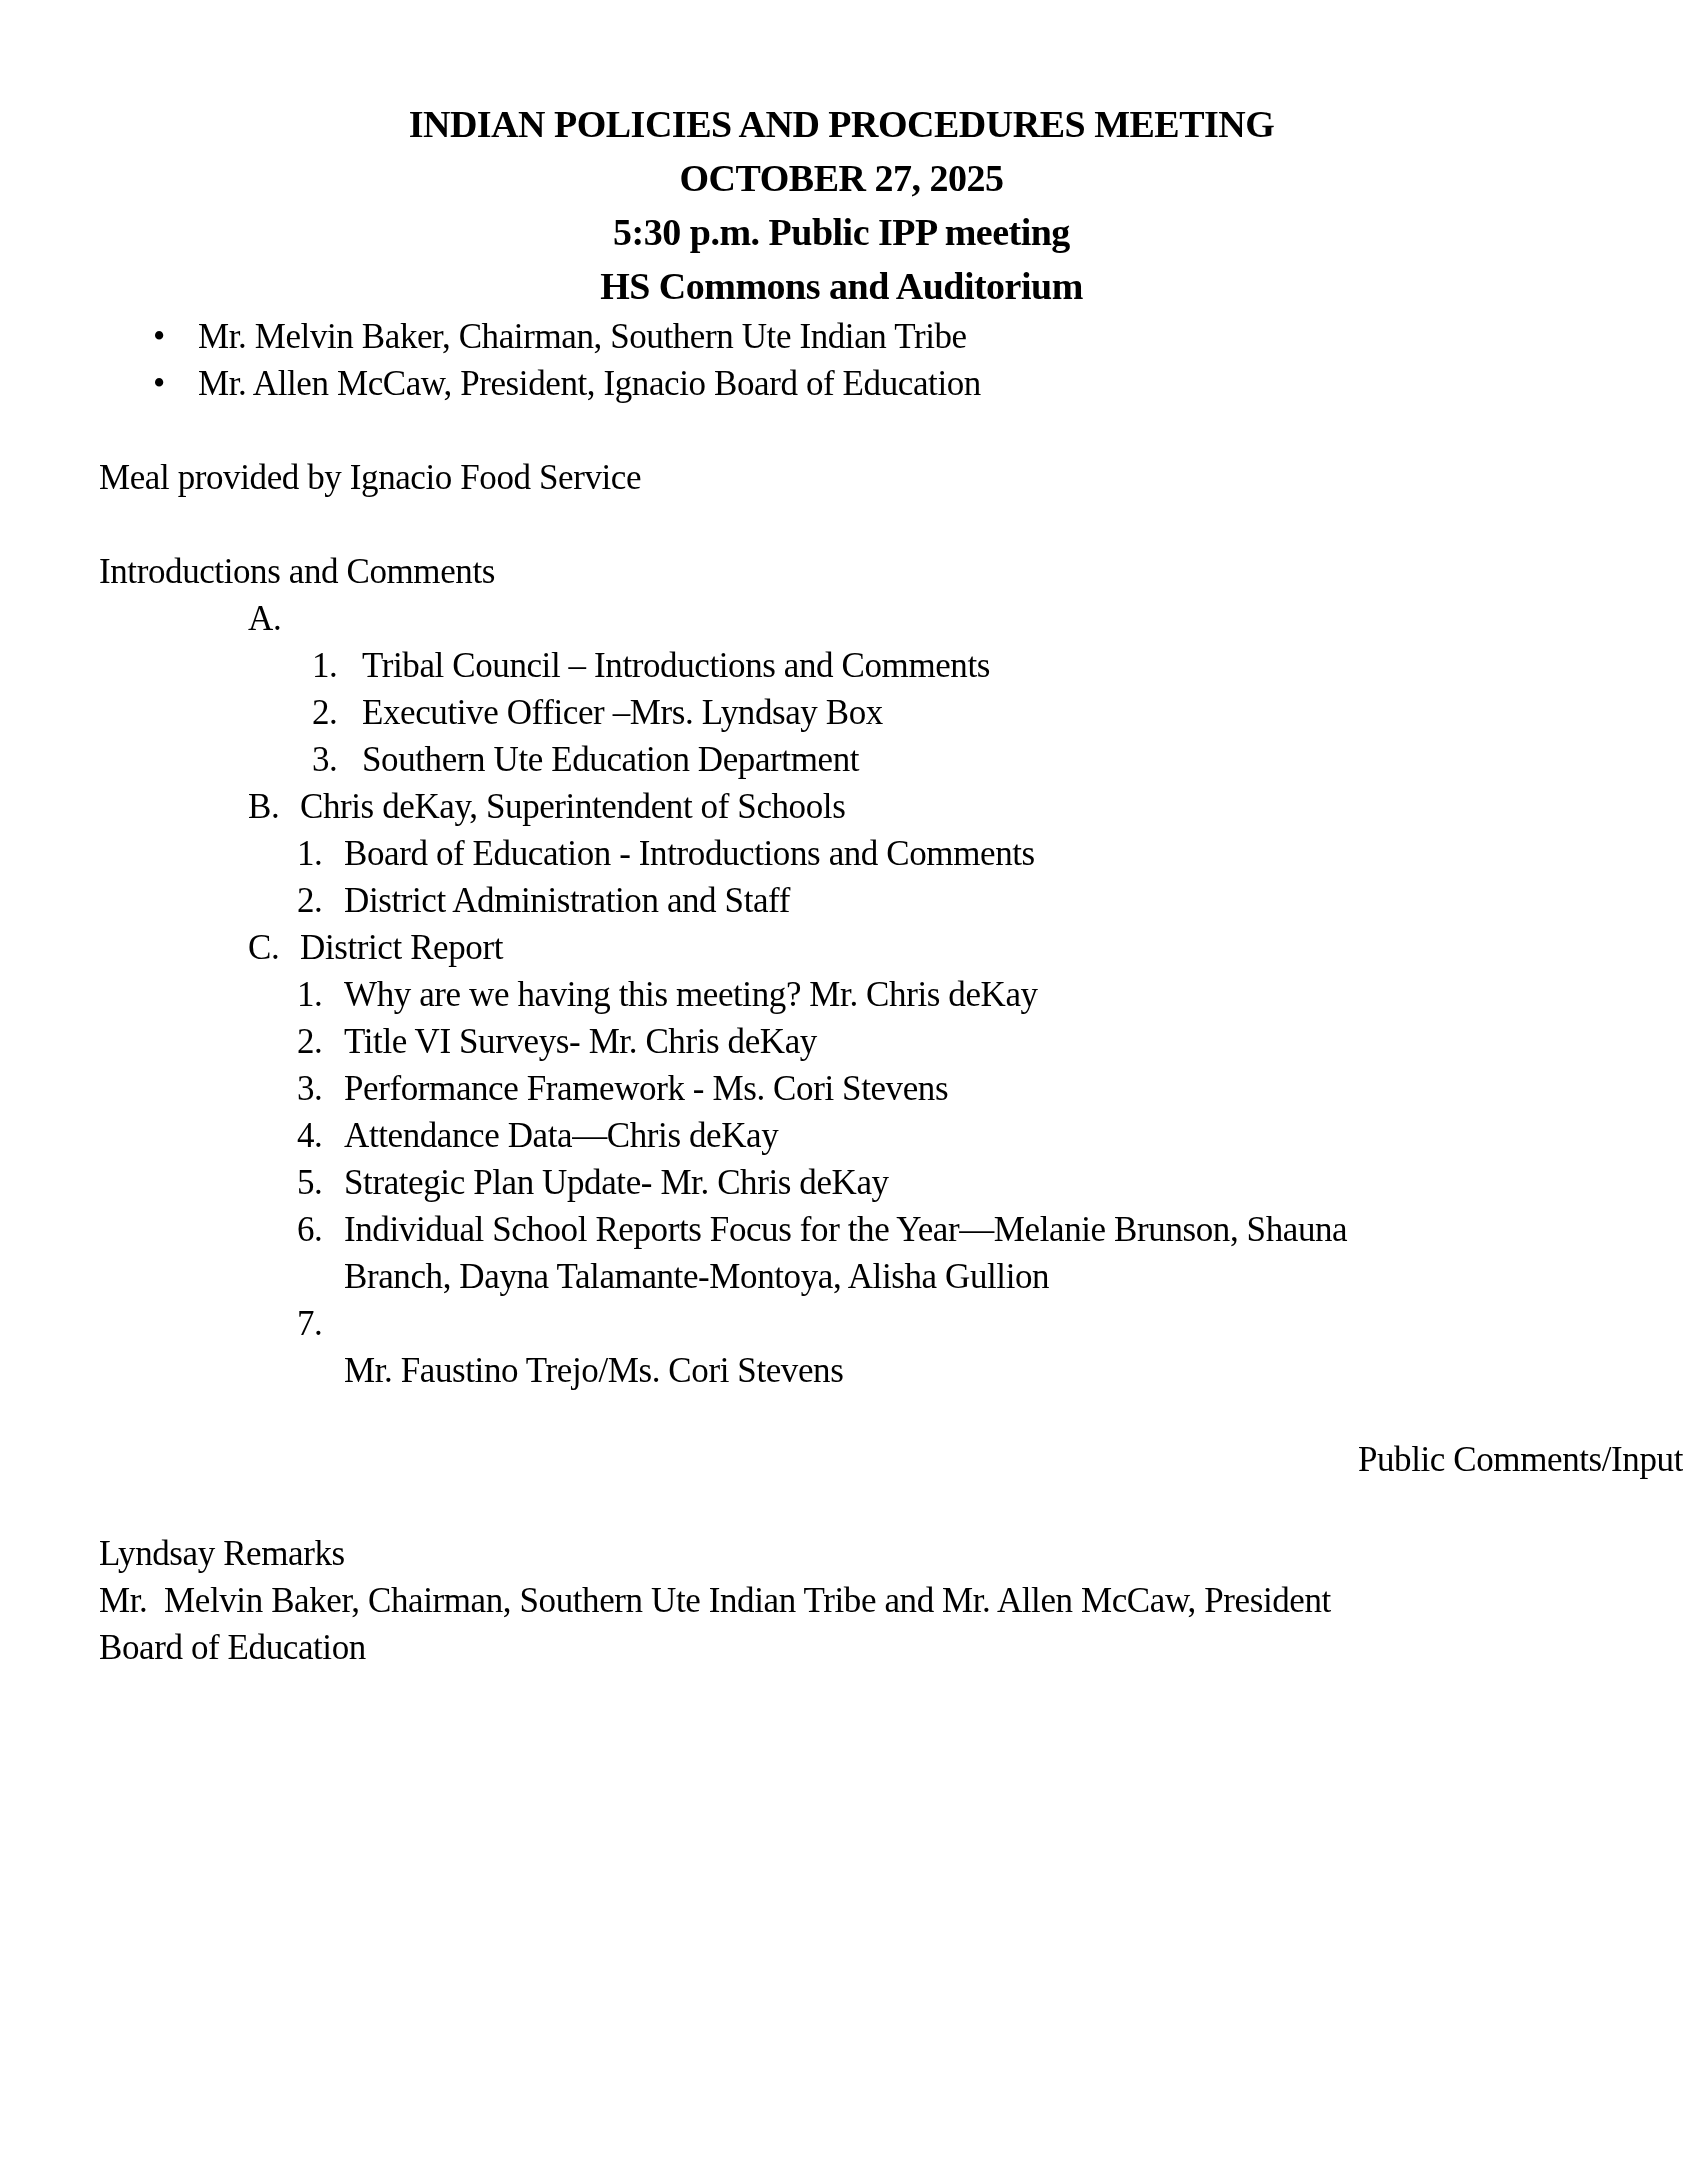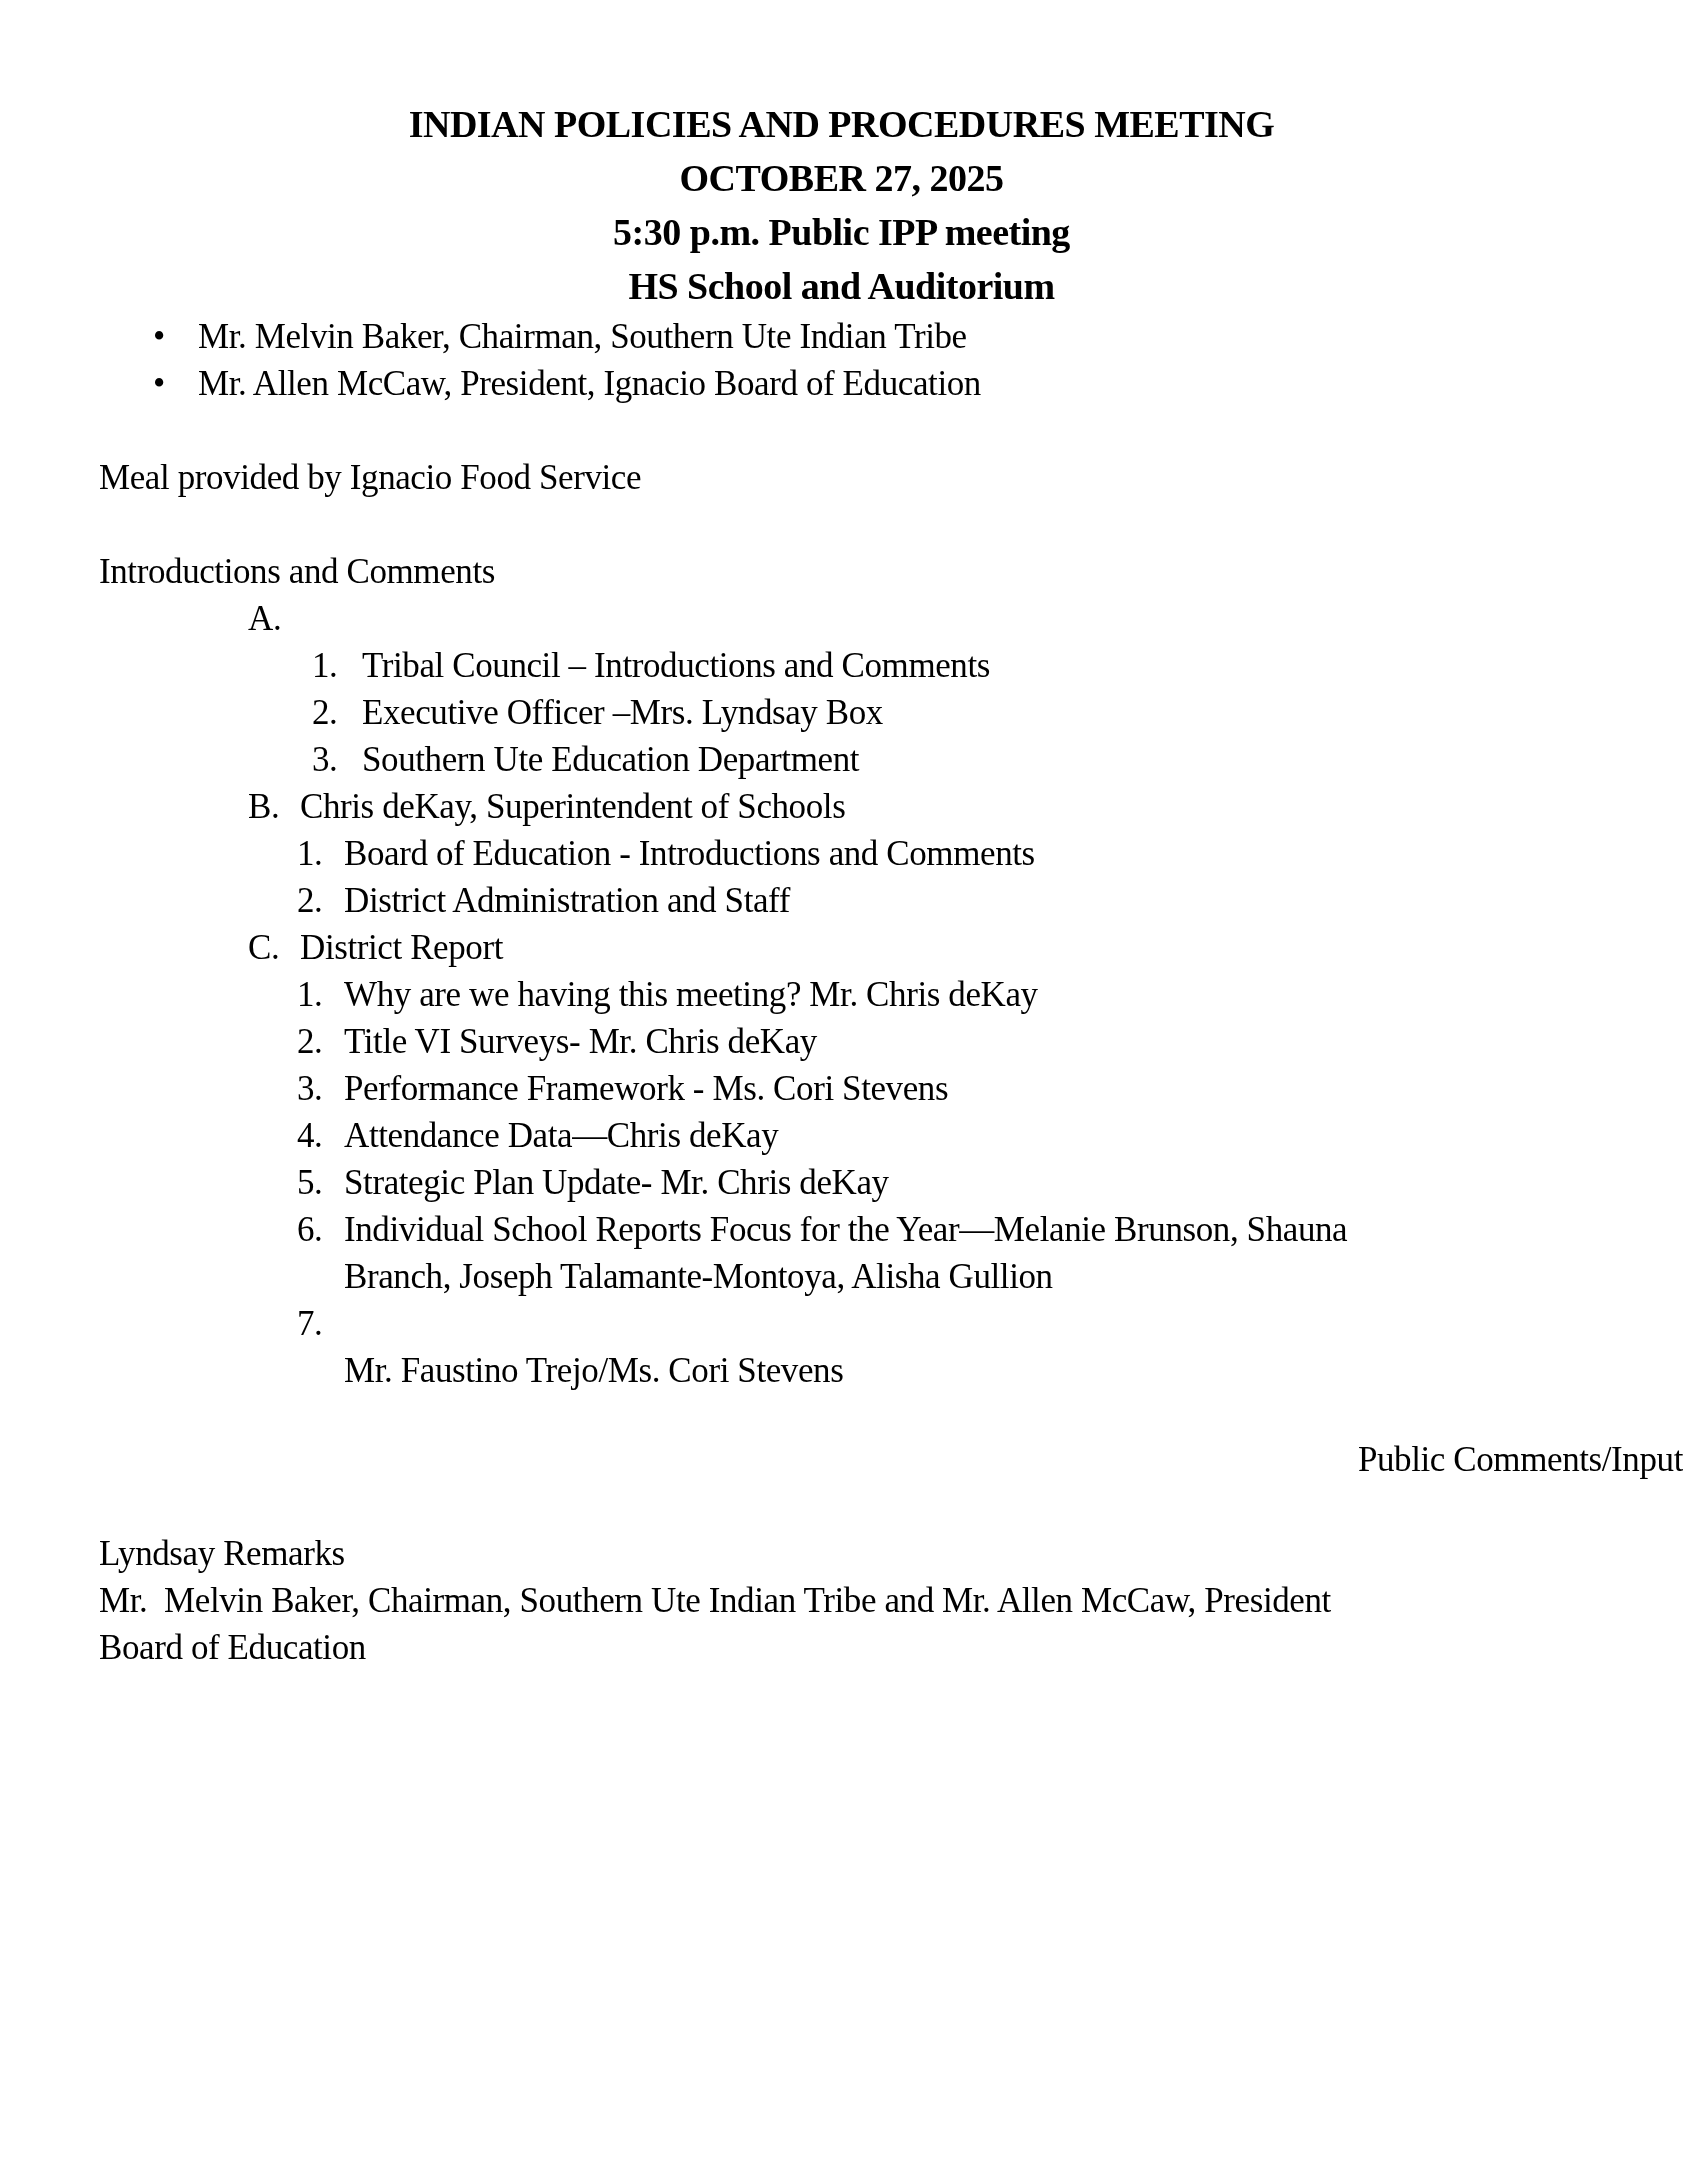--- a/index.html
+++ b/index.html
@@ -61,21 +61,21 @@
 </style>
 </head>
 <body>
 
 <div class="page">
 
   <div class="title-block">
     <div class="title-line">INDIAN POLICIES AND PROCEDURES MEETING</div>
     <div class="title-line">OCTOBER 27, 2025</div>
     <div class="title-line">5:30 p.m. Public IPP meeting</div>
-    <div class="title-line">HS School and Auditorium</div>
+    <div class="title-line">HS Commons and Auditorium</div>
   </div>
 
 
   <div class="row bullet">
     <span class="m">•</span>
     <span class="t">Mr. Melvin Baker, Chairman, Southern Ute Indian Tribe</span>
   </div>
   <div class="row bullet">
     <span class="m">•</span>
     <span class="t">Mr. Allen McCaw, President, Ignacio Board of Education</span>
@@ -134,21 +134,21 @@
   </div>
   <div class="row num">
     <span class="m">5.</span>
     <span class="t">Strategic Plan Update- Mr. Chris deKay</span>
   </div>
   <div class="row num">
     <span class="m">6.</span>
     <span class="t">Individual School Reports Focus for the Year—Melanie Brunson, Shauna</span>
   </div>
   <div class="row cont">
-    <span class="t">Branch, Joseph Talamante-Montoya, Alisha Gullion</span>
+    <span class="t">Branch, Dayna Talamante-Montoya, Alisha Gullion</span>
   </div>
   <div class="row num">
     <span class="m">7.</span>
   </div>
   <div class="row cont">
     <span class="t">Mr. Faustino Trejo/Ms. Cori Stevens</span>
   </div>
 
   <div class="p mt-public">Public Comments/Input</div>
 

